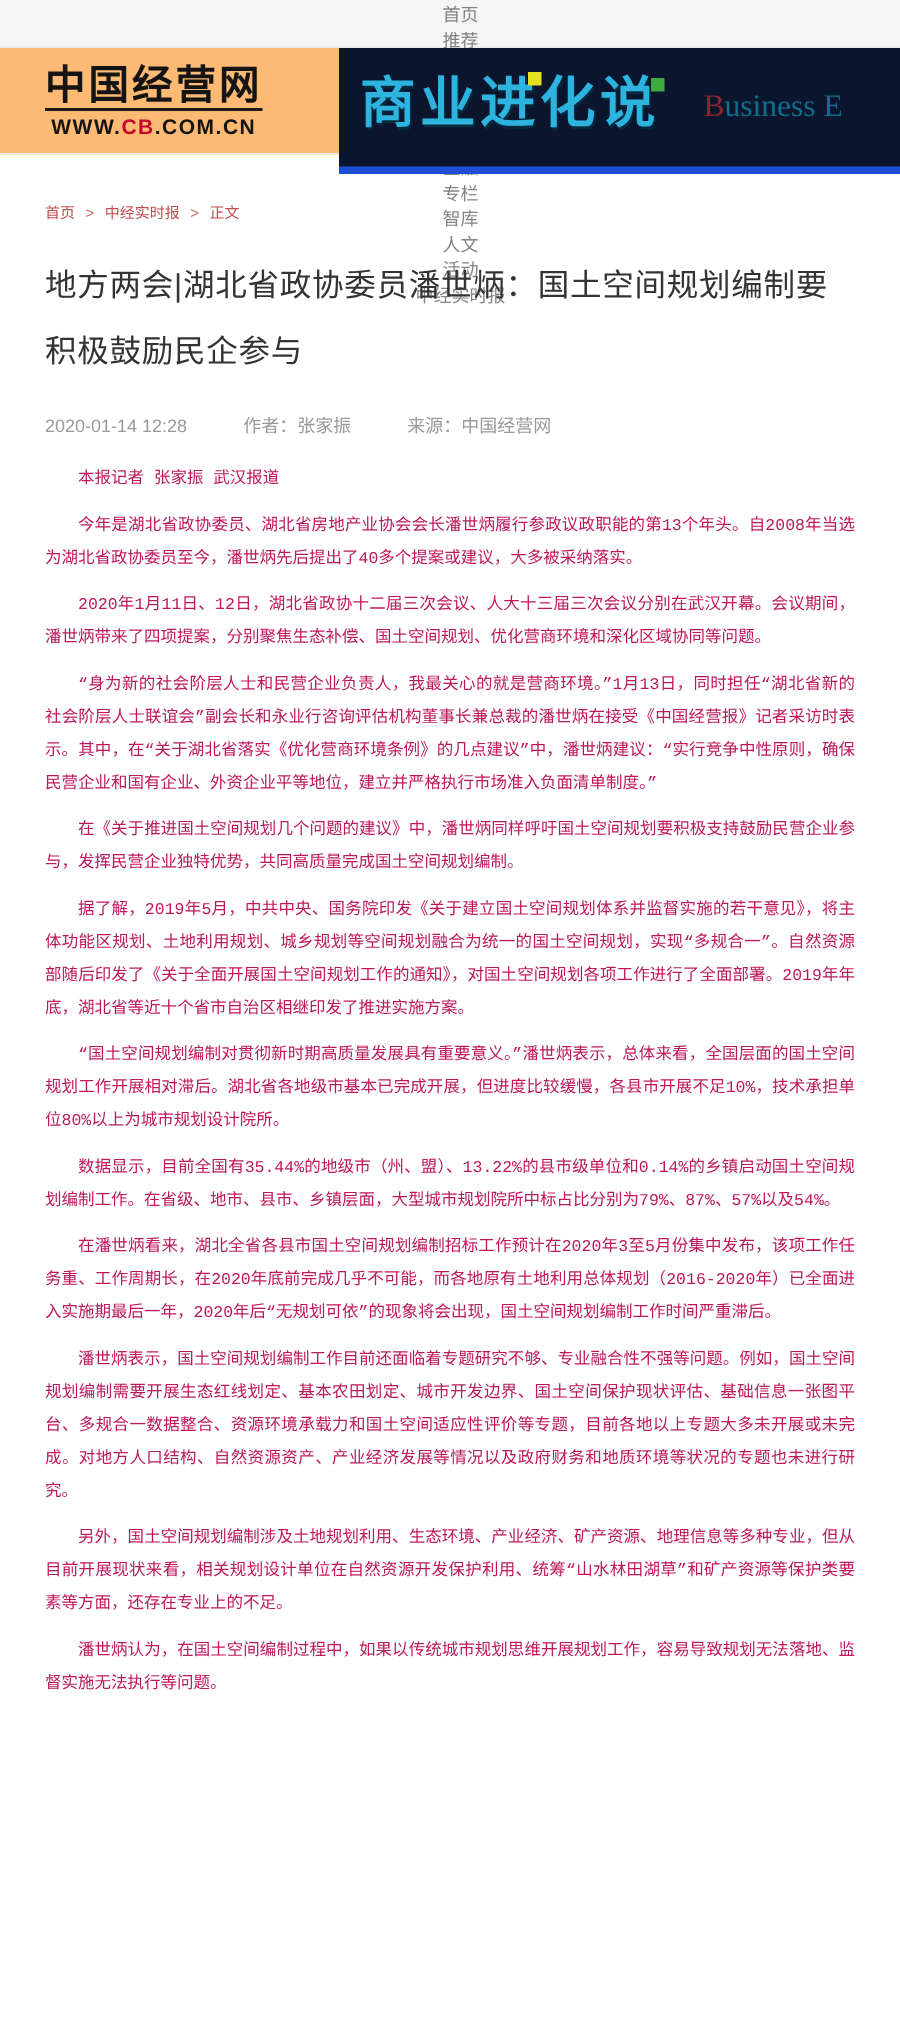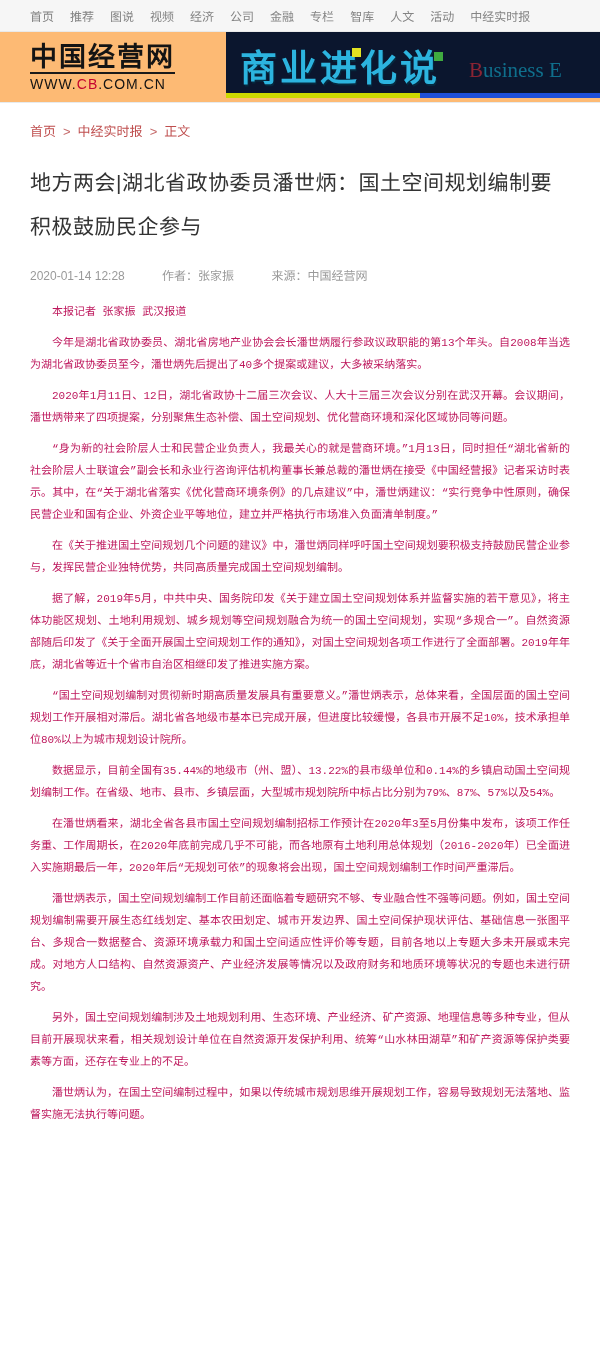--- a/index.html
+++ b/index.html
@@ -1,15 +1,15 @@
 <!DOCTYPE html>
 <html lang="zh-CN"><head>
 <meta charset="utf-8">
 <style>
-  * { margin:0; padding:0; box-sizing:border-box; }
+  * { margin:0; padding:0; box-sizing:border-box;flex-direction:column; }
   html,body { background:#fff; }
   body {
     width:600px; min-height:1346px; margin:0 auto;
     font-family:"Liberation Sans","DejaVu Sans",sans-serif;
     color:#555;
   }
   
   .topnav {
     height:32px; background:#f6f6f6; border-bottom:1px solid #e9e9e9;
     display:flex; align-items:center; padding:0 0 0 30px;
@@ -24,26 +24,27 @@
     border-bottom:1px solid #e6ebee;
   }
   .logo { position:absolute; left:30px; top:11px; cursor:pointer; }
   .logo-title {
     font-family:"Liberation Serif","DejaVu Serif",serif;
     font-size:27px; font-weight:700; color:#141414; letter-spacing:2px;
     line-height:28px; display:block;
   }
   .logo-rule { height:0; border-top:2px solid #1a1a1a; margin:1px 0 2px 0; }
   .logo-url {
-    font-size:14px; font-weight:400; color:#141414; letter-spacing:1px;
+    font-size:14px; font-weight:700; color:#141414; letter-spacing:1px;
     display:block;
+    text-align:center;
   }
   .logo-url .brand { color:#c4062f; }
   .banner {
-    position:absolute; left:226px; right:0; top:0; height:66px;
+    position:absolute; left:226px; right:0; top:0; height:84px;
     background:#0b162e; overflow:hidden; cursor:pointer;
   }
   .banner-title {
     position:absolute; left:14px; top:6px;
     font-size:37px; font-weight:700; color:#2cb4df; letter-spacing:3px;
     text-shadow:1px 2px 0 #06293f; white-space:nowrap;
   }
   .banner-sub {
     position:absolute; left:243px; top:26px;
     font-family:"Liberation Serif","DejaVu Serif",serif;
@@ -51,21 +52,21 @@
   }
   .banner-sub .initial { color:#8b2433; }
   .accent { position:absolute; width:9px; height:9px; }
   .accent.yellow { background:#e3e322; left:126px; top:16px; }
   .accent.green  { background:#3faa3f; left:208px; top:20px; }
   .banner-strip { position:absolute; left:0; right:0; bottom:0; height:5px; display:flex; }
   .banner-strip .y { background:#ccd900; width:52%; }
   .banner-strip .b { background:#1e4fd8; flex:1; }
   
   .content { padding:0 30px 34px 30px; }
-  .breadcrumb { margin-top:18px; font-size:13px; color:#bf4e4e; }
+  .breadcrumb { margin-top:30px; font-size:10px; color:#bf4e4e; }
   .breadcrumb a { color:#bf4e4e; text-decoration:none; cursor:pointer; }
   .breadcrumb .sep { margin:0 7px; color:#c56a6a; }
   .article-title {
     margin-top:21px; font-size:21px; font-weight:400; color:#333;
     line-height:44px; letter-spacing:0.5px;
   }
   .article-meta { margin-top:17px; font-size:12px; color:#9a9a9a; }
   .article-meta span { margin-right:34px; }
   .article-body { margin-top:18px; }
   .article-body p {

